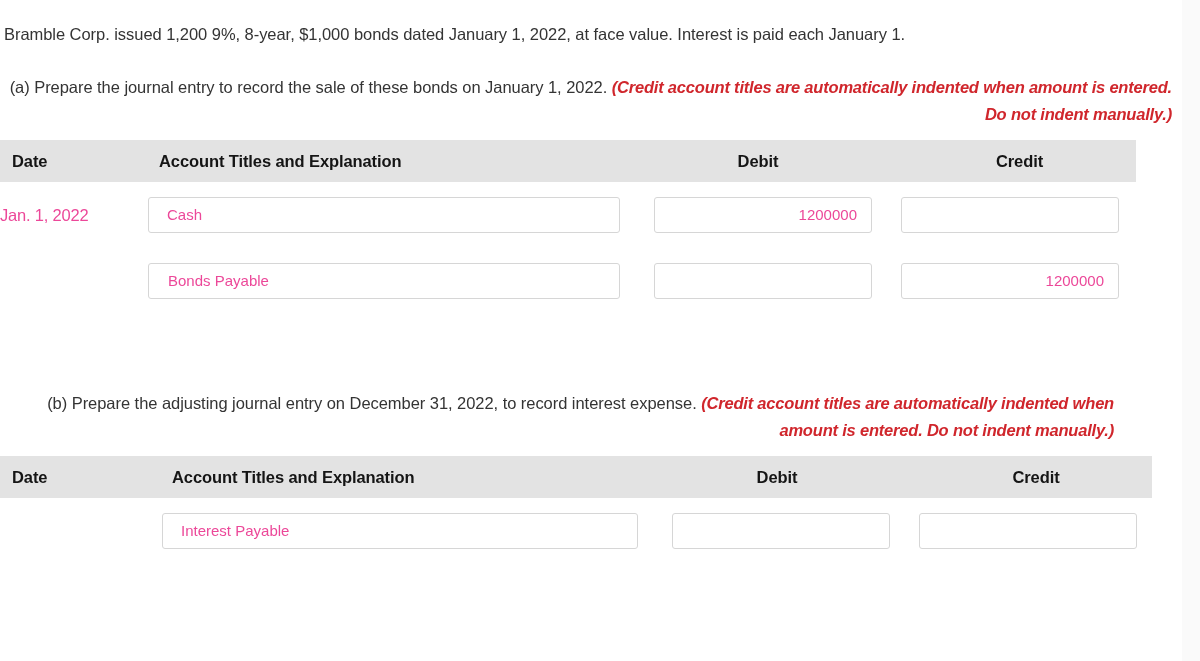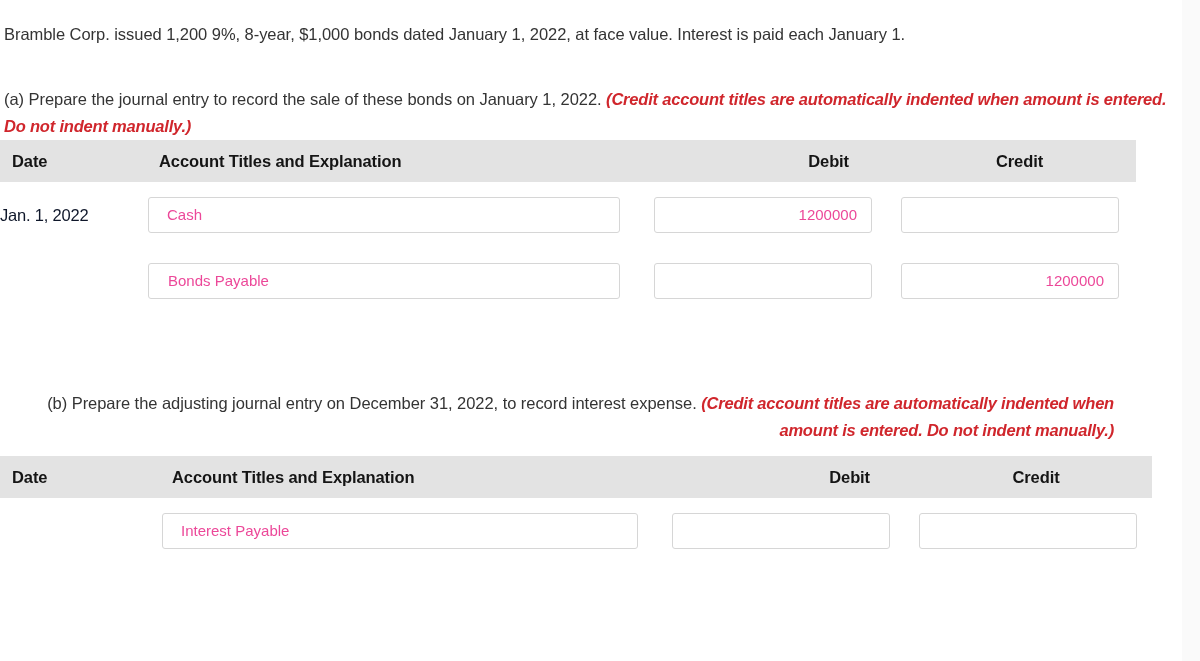--- a/index.html
+++ b/index.html
@@ -44,21 +44,21 @@
   
   .prose {
     position: absolute;
     left: 4px;
     font-size: 16.5px;
     line-height: 27px;
     color: #343434;
     letter-spacing: -0.05px;
   }
   .prose.p-intro { top: 4px;  width: 1170px; }
-  .prose.p-a     { top: 69px; width: 1168px; }
+  .prose.p-a     { top: 57px; width: 1168px; text-align: right; }
   .prose.p-b     { top: 373px; width: 1110px; text-align: right; }
 
   .hint {
     color: #d0262c;
     font-style: italic;
     font-weight: bold;
     letter-spacing: -0.2px;
   }
 
   
@@ -77,34 +77,34 @@
     font-weight: bold;
     color: #151515;
     padding: 11px 0 11px 16px;
     height: 42px;
     vertical-align: middle;
     letter-spacing: -0.1px;
   }
 
   .th-date   { text-align: left; padding-left: 12px !important; }
   .th-acct   { text-align: left; }
-  .th-debit  { text-align: right; }
+  .th-debit  { text-align: center; }
   .th-credit { }
 
   .jtable td {
     padding: 0;
     vertical-align: middle;
     border: none;
   }
 
   .row-entry { height: 66px; }
 
   .cell-date {
     font-size: 16.5px;
-    color: #0f172a;
+    color: #ec4899;
     text-align: left;
     padding-left: 12px;
     white-space: nowrap;
     letter-spacing: -0.2px;
   }
 
   .cell-acct  { padding-left: 0; }
   .cell-num   { }
 
   

